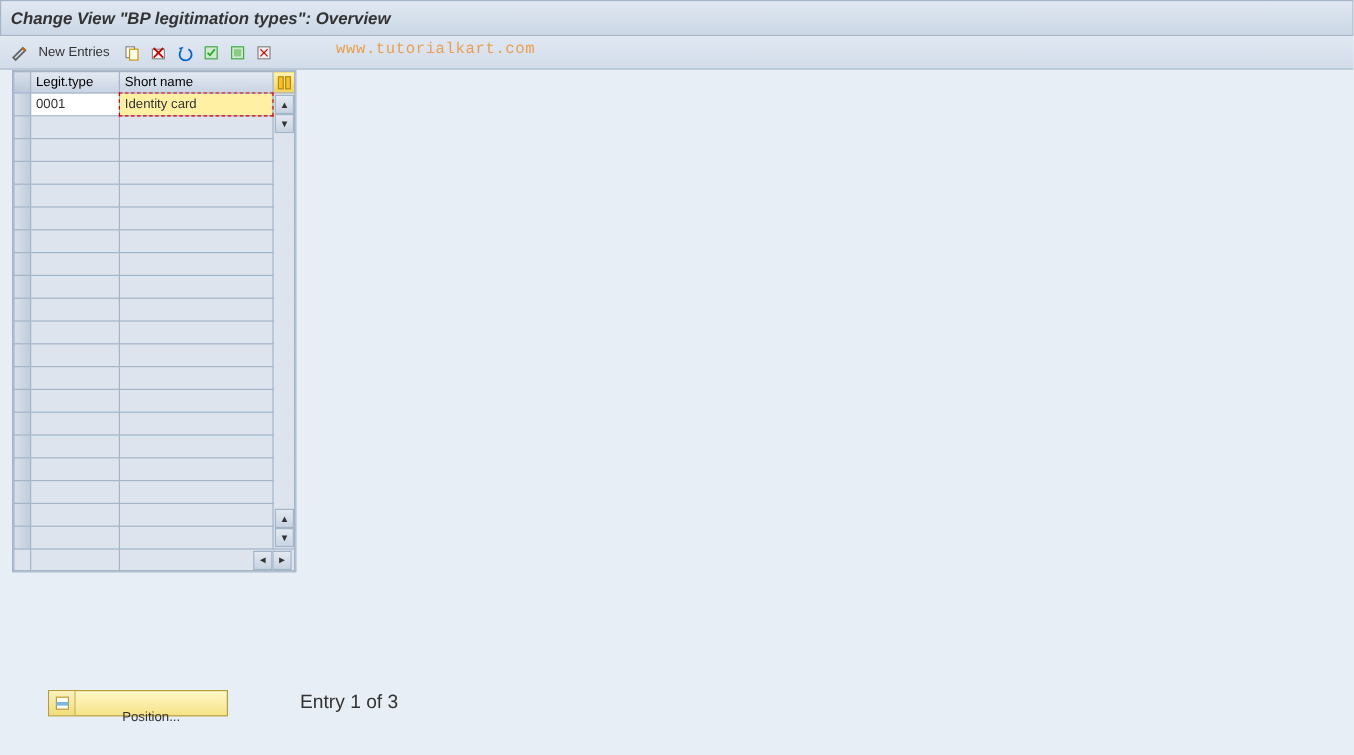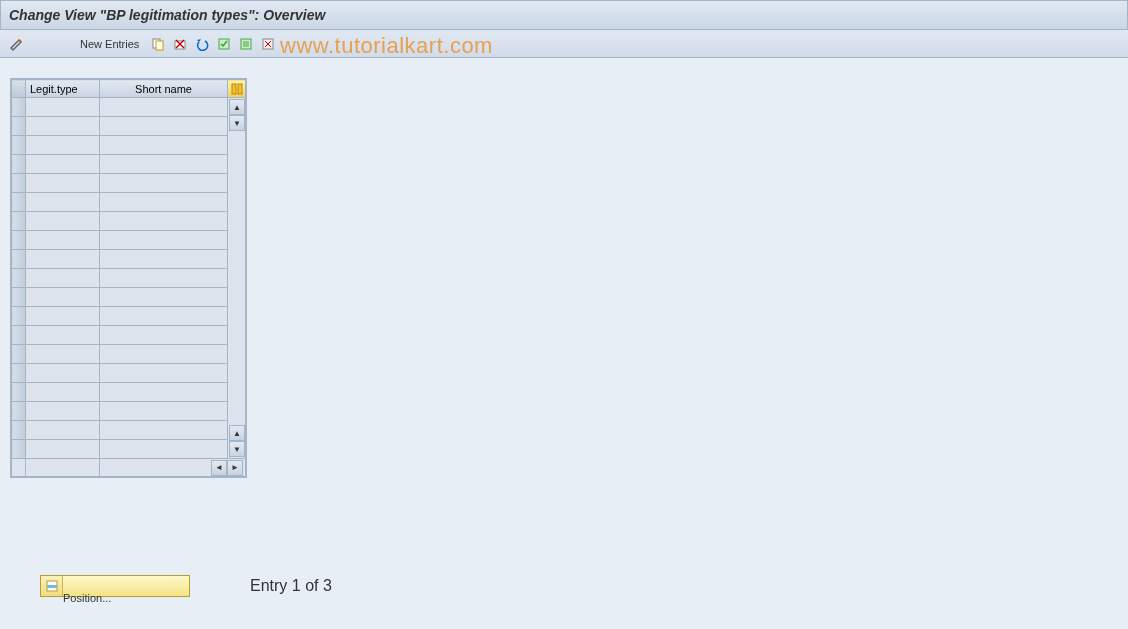--- a/index.html
+++ b/index.html
@@ -42,34 +42,33 @@
       justify-content: center;
       width: 18px;
       height: 18px;
       cursor: pointer;
     }
     .new-entries-btn {
       font-size: 11px;
       color: #333;
       cursor: pointer;
       padding: 0 6px 0 2px;
-      margin-left: 48px;
     }
     .watermark {
       position: absolute;
       left: 280px;
       top: 3px;
-      font-family: Liberation Sans, sans-serif;
-      font-size: 22px;
+      font-family: Liberation Mono, monospace;
+      font-size: 13px;
       color: #e8a050;
       letter-spacing: 0.5px;
       pointer-events: none;
     }
     .content {
-      padding: 20px 10px;
+      padding: 0 10px;
     }
     .table-wrap {
       display: inline-block;
       border: 1px solid #a5b5c8;
       background: #d8e0ea;
       position: relative;
     }
     table {
       border-collapse: collapse;
     }
@@ -80,21 +79,21 @@
       padding: 2px 4px;
       font-weight: normal;
       font-size: 11px;
       height: 18px;
     }
     th.selector-head {
       width: 14px;
       background: linear-gradient(#d7dfe9, #bcc8d8);
     }
     th.col1 { width: 74px; }
-    th.col2 { width: 128px; text-align: center; }
+    th.col2 { width: 128px; }
     th.config-head {
       width: 18px;
       background: linear-gradient(#fff3b0, #f0d060);
       padding: 0;
       text-align: center;
     }
     th.config-head svg { display: block; margin: auto; }
     td {
       border: 1px solid #a5b5c8;
       padding: 0;
@@ -195,20 +194,21 @@
       width: 22px;
       height: 20px;
       border-right: 1px solid #cab757;
       display: flex;
       align-items: center;
       justify-content: center;
       background: linear-gradient(#fbf2bd, #efdd7d);
     }
     .position-btn .label {
       flex: 1;
+      text-align: center;
       margin-top: 23px;
     }
     .entry-status {
       font-size: 16px;
       color: #333;
     }
   </style>
 </head>
 <body>
 
@@ -275,20 +275,26 @@
           <th class="col2">Short name</th>
           <th class="config-head">
             <svg width="14" height="14">
                 <rect x="2" y="2" width="4" height="10" fill="#f5c030" stroke="#b80"></rect>
                 <rect x="8" y="2" width="4" height="10" fill="#f5c030" stroke="#b80"></rect>
               </svg>
           </th>
         </tr>
       </thead>
       <tbody id="table-body">
+          <tr>
+            <td class="row-selector"></td>
+            <td class="code-cell">0001</td>
+            <td class="name-cell selected-cell">Identity card</td>
+            <td class="scroll-cell"></td>
+          </tr>
           <tr class="empty-row">
             <td class="row-selector"></td>
             <td class="code-cell"></td>
             <td class="name-cell"></td>
             <td class="scroll-cell"></td>
           </tr>
           <tr class="empty-row">
             <td class="row-selector"></td>
             <td class="code-cell"></td>
             <td class="name-cell"></td>

